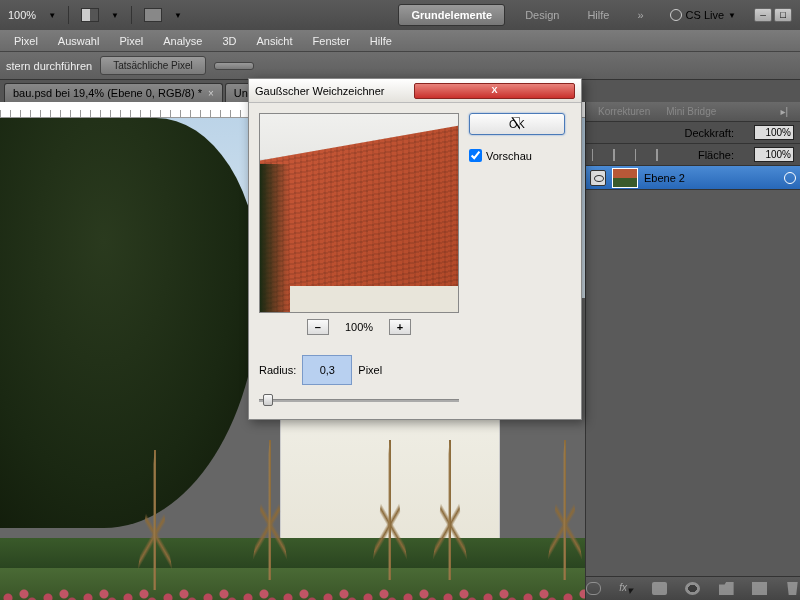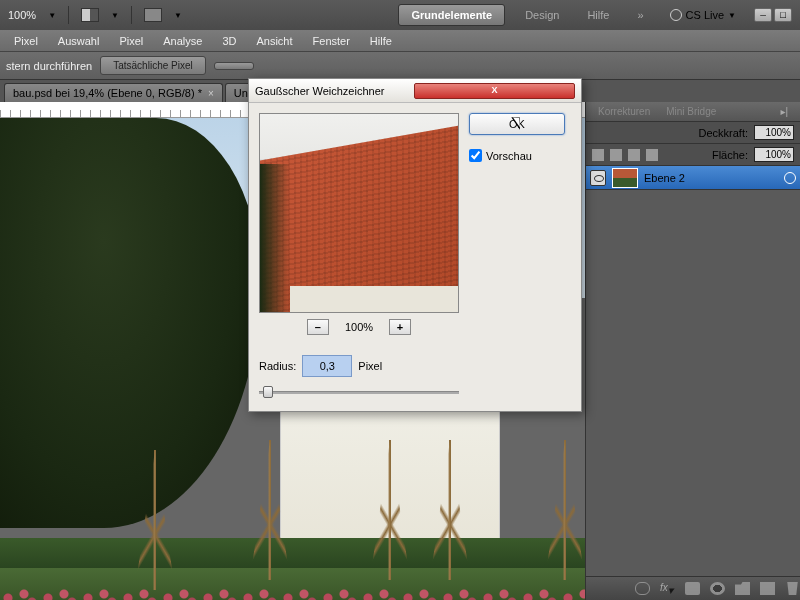--- a/index.html
+++ b/index.html
@@ -37,46 +37,46 @@
 .hedge{position:absolute;top:420px;left:0;right:0;height:30px;background:linear-gradient(#3a5a2a,#2a4520)}
 .garden{position:absolute;top:450px;left:0;right:0;bottom:0;background:linear-gradient(#4a6a35,#3a5528)}
 .garden::before{content:"";position:absolute;top:10px;left:0;right:0;height:60px;background:radial-gradient(circle at 20% 50%,#b8485a 4px,transparent 5px),radial-gradient(circle at 60% 40%,#c05565 4px,transparent 5px),radial-gradient(circle at 80% 60%,#a84555 4px,transparent 5px);background-size:40px 40px}
 .obelisk{position:absolute;width:40px;height:140px}
 .obelisk::before{content:"";position:absolute;bottom:0;left:50%;width:2px;height:100%;background:#8a6a3a;transform:translateX(-50%)}
 .obelisk::after{content:"";position:absolute;bottom:0;left:0;right:0;height:100%;background:linear-gradient(90deg,transparent 45%,#9a7a4a 48%,transparent 52%),linear-gradient(60deg,transparent 40%,#8a6a3a 43%,transparent 46%),linear-gradient(-60deg,transparent 40%,#8a6a3a 43%,transparent 46%);clip-path:polygon(50% 0,100% 100%,0 100%)}
 .panels{position:absolute;top:0;right:0;width:215px;height:498px;background:#5a5a5a;display:flex;flex-direction:column;border-left:1px solid #333}
 .panelbar{background:linear-gradient(#6a6a6a,#555);height:20px;display:flex;align-items:center;padding:0 4px;border-bottom:1px solid #333}
 .panelbar span{color:#ddd;font-size:10px;padding:2px 8px}
 .panelbar .dim{color:#888}
-.panelrow{background:#4e4e4e;height:22px;display:flex;align-items:center;padding:0 6px;gap:6px;border-bottom:1px solid #333;color:#ccc;font-size:10px}
+.panelrow{background:#4e4e4e;height:22px;display:flex;align-items:center;padding:0 6px;gap:20px;border-bottom:1px solid #333;color:#ccc;font-size:10px}
 .panelrow input{width:40px;height:15px;background:#ddd;border:1px solid #222;font-size:10px;text-align:right;padding-right:2px}
 .panelrow .sp{flex:1}
 .layer{background:linear-gradient(#4a8ad4,#2868b8);height:24px;display:flex;align-items:center;padding:0 4px;gap:6px;color:#fff;font-size:11px;border-bottom:1px solid #333}
 .layer .eye{width:16px;height:16px;background:#ddd;border:1px solid #333;border-radius:2px;position:relative}
 .layer .eye::after{content:"";position:absolute;top:4px;left:3px;width:8px;height:5px;border:1px solid #333;border-radius:50%}
 .layer .thumb{width:26px;height:20px;background:linear-gradient(#b85838 50%,#3a5a2a 50%);border:1px solid #fff}
 .layerarea{flex:1;background:#5a5a5a}
-.pfoot{background:linear-gradient(#5a5a5a,#444);height:24px;display:flex;align-items:center;justify-content:flex-end;padding:0 0;gap:10px;border-top:1px solid #333}
+.pfoot{background:linear-gradient(#5a5a5a,#444);height:24px;display:flex;align-items:center;justify-content:space-between;padding:0 0;gap:10px;border-top:1px solid #333}
 .pfoot i{width:15px;height:13px;opacity:0.7}
 .dialog{position:absolute;top:78px;left:248px;width:334px;background:#eceae5;border:1px solid #888;box-shadow:3px 3px 10px rgba(0,0,0,0.4);z-index:100}
 .dlgtitle{background:linear-gradient(#fff,#e4e2dc);height:24px;display:flex;align-items:center;padding:0 6px;border-bottom:1px solid #bbb}
 .dlgtitle span{flex:1;font-size:11px}
 .dlgtitle .close{width:30px;height:16px;background:linear-gradient(#e8837b,#c9302c);border:1px solid #8a2420;border-radius:2px;color:#fff;text-align:center;line-height:13px;font-size:9px;font-weight:bold}
 .dlgbody{padding:10px;display:flex;gap:10px}
 .preview{width:200px}
 .pvimg{width:200px;height:200px;border:1px solid #888;background:#ddd;position:relative;overflow:hidden}
 .pvimg .psky{position:absolute;top:0;left:0;right:0;height:45px;background:linear-gradient(#f0f0ee,#e8e8e5)}
 .pvimg .proof{position:absolute;top:30px;left:-20px;right:-10px;height:180px;background:linear-gradient(135deg,#c85838,#b04828);transform:skewY(-10deg)}
 .pvimg .proof::after{content:"";position:absolute;inset:0;background:repeating-linear-gradient(0deg,rgba(0,0,0,0.1) 0,rgba(0,0,0,0.1) 2px,transparent 2px,transparent 5px),repeating-linear-gradient(90deg,rgba(0,0,0,0.08) 0,rgba(0,0,0,0.08) 2px,transparent 2px,transparent 6px)}
 .pvimg .ptree{position:absolute;top:50px;left:0;width:30px;height:155px;background:linear-gradient(90deg,#1a2a12,transparent)}
 .pvimg .pwall{position:absolute;bottom:0;left:30px;right:0;height:26px;background:#e8e5da}
 .pvctrl{display:flex;align-items:center;justify-content:center;gap:16px;margin-top:6px}
 .pvctrl button{width:22px;height:16px;background:linear-gradient(#fafafa,#ddd);border:1px solid #888;font-weight:bold}
 .radrow{display:flex;align-items:center;gap:6px;margin-top:20px}
-.radrow input{width:50px;height:22px;border:1px solid #7a9ac9;background:#fff;text-align:center;color:#000}
+.radrow input{width:50px;height:30px;border:1px solid #7a9ac9;background:#fff;text-align:center;color:#000}
 .radrow input.sel{background:#b8d0f0}
 .slider{width:200px;height:18px;position:relative;margin-top:6px}
 .slider::before{content:"";position:absolute;top:8px;left:0;right:0;height:2px;background:#aaa;border-top:1px solid #888}
 .slider .thumb{position:absolute;top:3px;left:4px;width:10px;height:12px;background:linear-gradient(#fafafa,#ccc);border:1px solid #666;border-radius:2px}
 .dlgright{display:flex;flex-direction:column;gap:2px;width:96px}
 .dlgbtn{height:22px;background:linear-gradient(#fdfdfd,#e4e4e4);border:1px solid #888;border-radius:3px;font-size:11px}
 .dlgbtn.primary{border:1px solid #4a7ab8;box-shadow:0 0 2px #6a9ad8}
 .chkrow{display:flex;align-items:center;gap:4px;margin-top:12px;font-size:11px}
 .chkrow input{width:13px;height:13px}
 .cursor{position:absolute;top:114px;left:515px;width:14px;height:18px;z-index:200;pointer-events:none}

